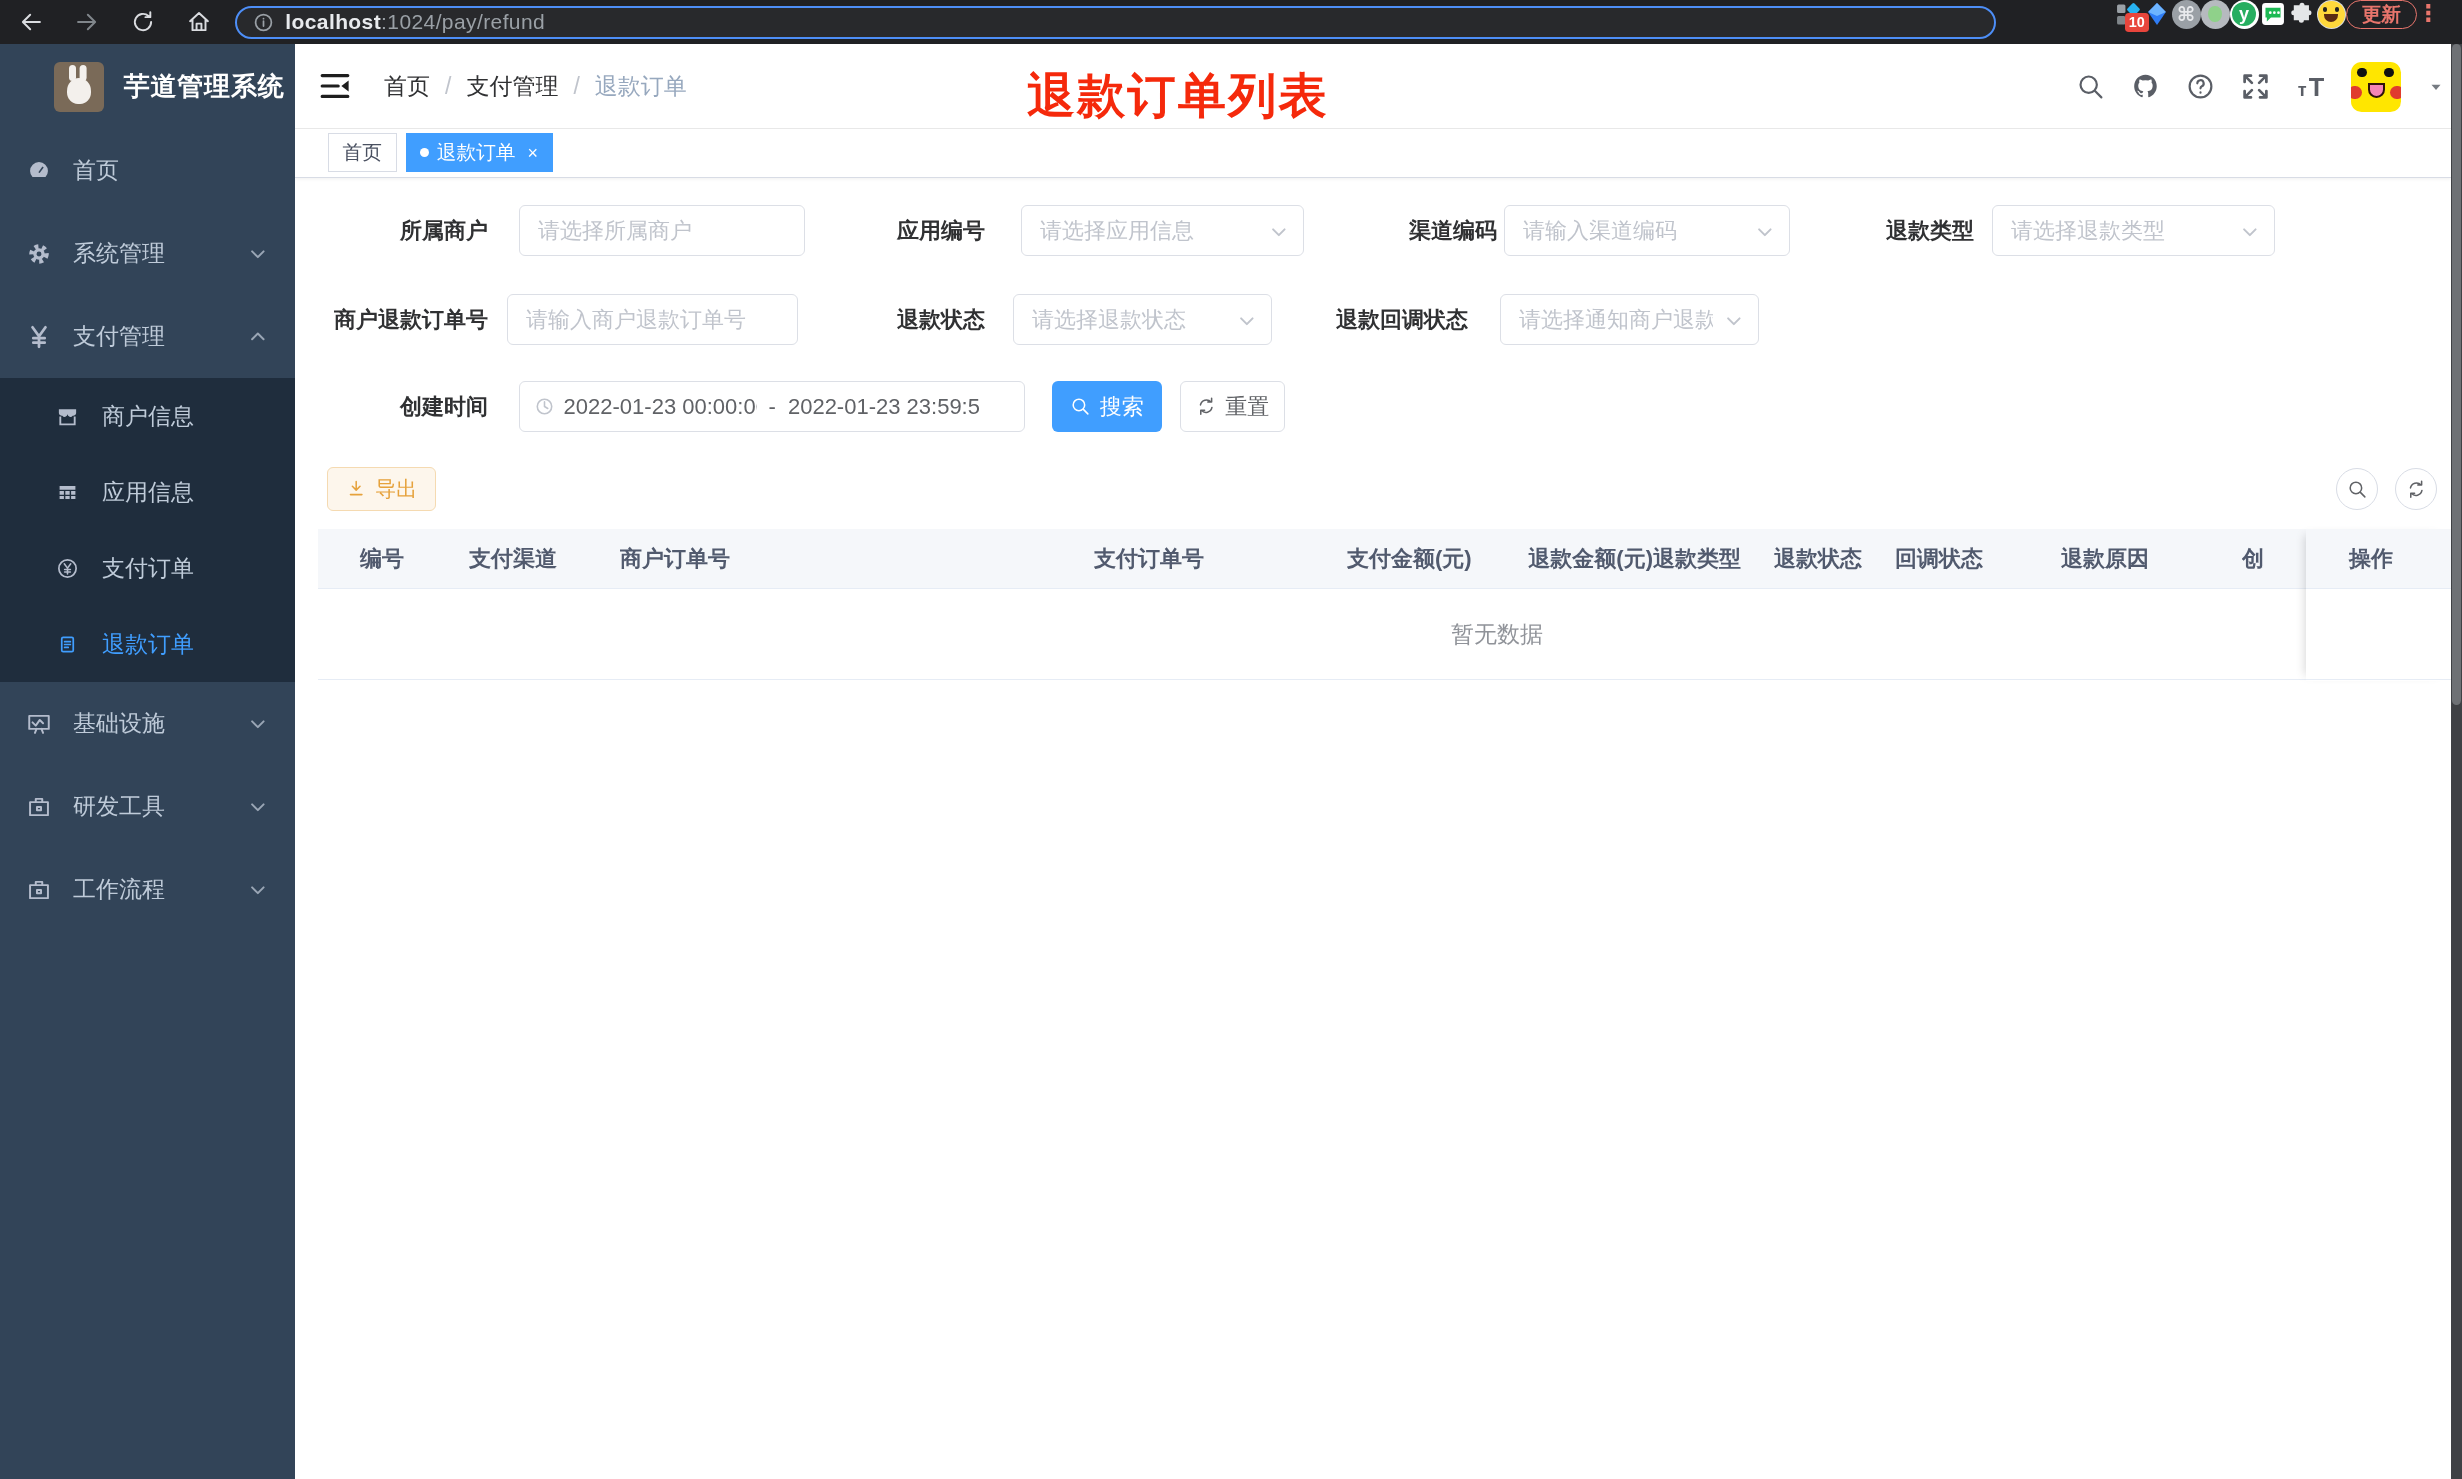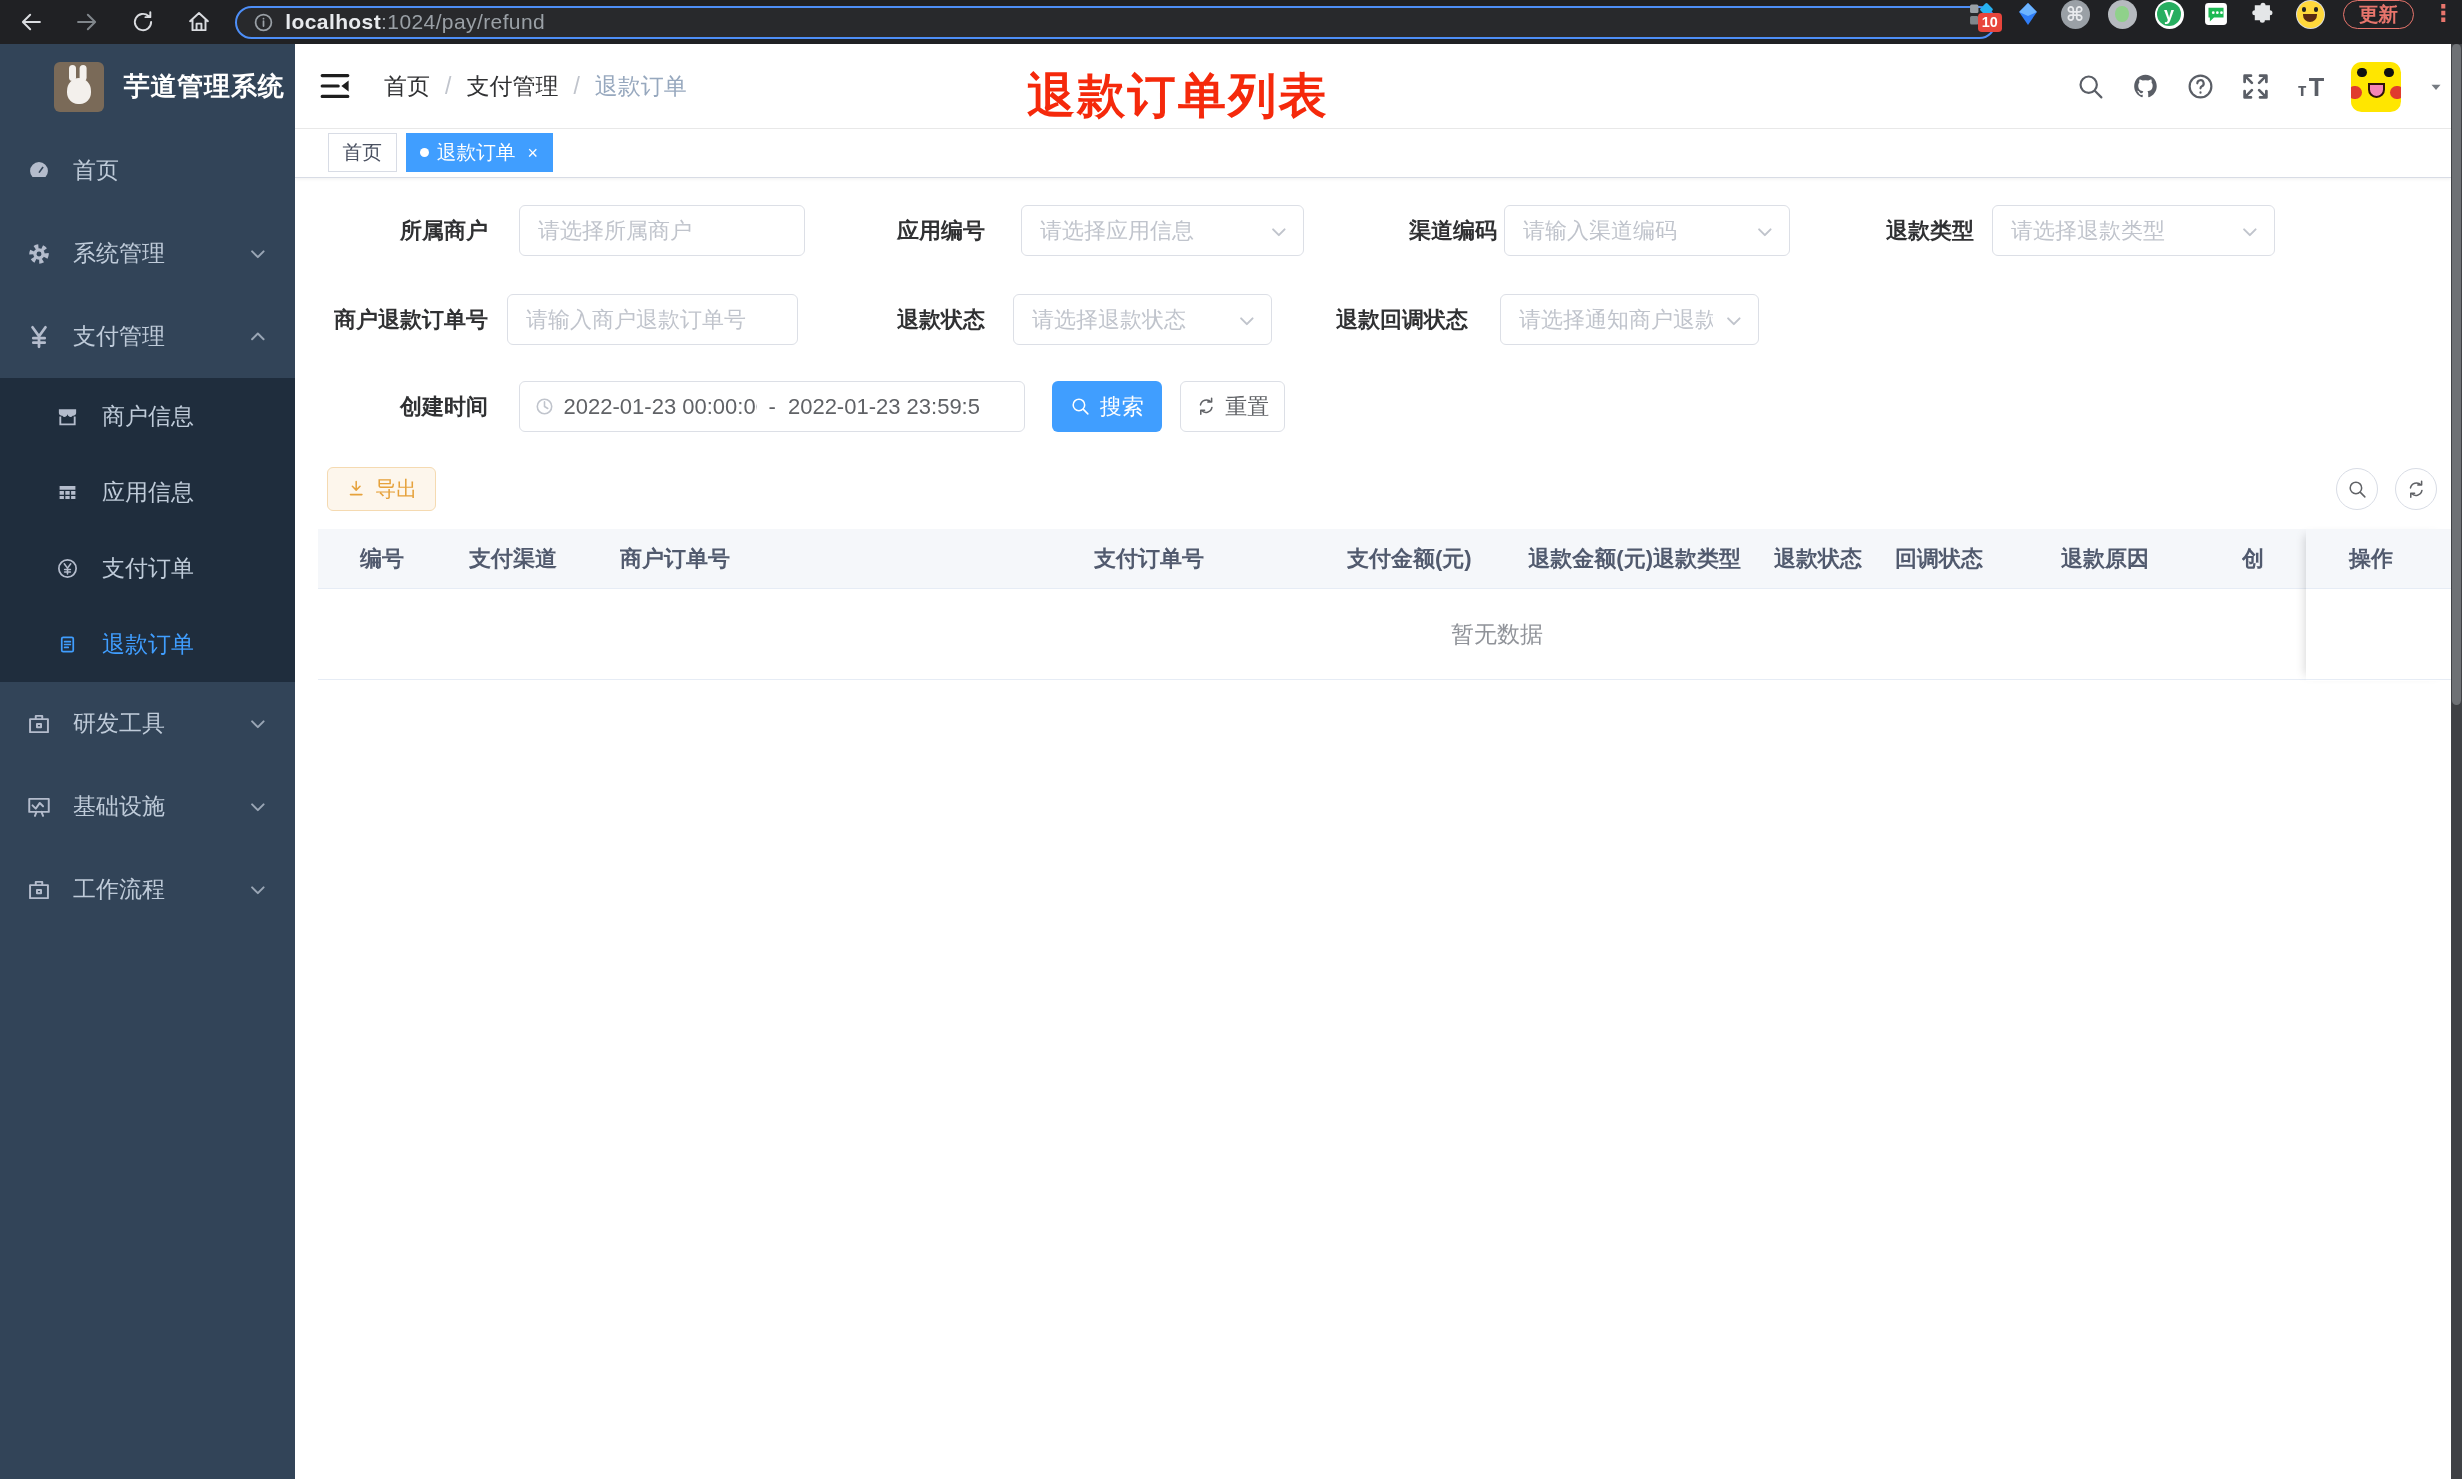--- a/index.html
+++ b/index.html
@@ -12,21 +12,21 @@
   .browser { position:absolute; left:0; top:0; width:100%; height:44px; background:#202124; display:flex; align-items:center; z-index:50; }
   .bnav { display:flex; align-items:center; gap:30px; padding:0 19.7px 0 18px; }
   .bnav .bic { width:26px; height:26px; color:#dadce0; cursor:pointer; }
   .bnav .dim { color:#80868b; }
   .urlbar { position:relative; height:33px; width:1761px; margin-left:3px; background:#28292c; border:2.3px solid #4d8ef7; border-radius:18px; display:flex; align-items:center; padding:0 15px; }
   .urlbar .info { width:23px; height:23px; color:#9aa0a6; margin-right:10.6px; }
   .url-text { font-size:21px; letter-spacing:0.4px; white-space:nowrap; }
   .url-host { color:#e8eaed; font-weight:700; }
   .url-rest { color:#9aa0a6; }
   .url-right { margin-left:auto; display:flex; align-items:center; gap:19.7px; color:#dadce0; }
-  .exts { position:absolute; right:7px; top:0; height:28px; display:flex; align-items:center; gap:18px; }
+  .exts { position:absolute; right:22px; top:0; height:28px; display:flex; align-items:center; }
   .ext { position:relative; width:29px; height:29px; display:flex; align-items:center; justify-content:center; }
   .ext-badge { position:absolute; right:-6px; bottom:-3px; background:#e8453c; color:#fff; font-size:14.4px; line-height:1; padding:2.3px 3.8px; border-radius:3.8px; font-weight:700; }
   .circle-ext { border-radius:50%; }
   .update-btn { height:29px; padding:0 15px; border:1.9px solid #e8756c; border-radius:15px; color:#e8756c; font-size:19.7px; font-weight:700; display:flex; }
   .dots { color:#e8756c; font-size:23px; font-weight:700; letter-spacing:0; line-height:7.6px; text-align:center; }
   .emoji-face { width:27px; height:27px; border-radius:50%; background:#ffd83b; position:relative; }
   .emoji-face::before { content:""; position:absolute; left:5.3px; top:6.8px; width:4.5px; height:4.5px; border-radius:50%; background:#222; box-shadow:12px 0 0 #222; }
   .emoji-face::after { content:""; position:absolute; left:6.8px; top:13.6px; width:13.6px; height:8.3px; border-radius:0 0 13.6px 13.6px; background:#5b2b12; }
 
   
@@ -241,32 +241,32 @@
         </div>
         <div class="s-item active">
           <svg class="mi" viewBox="0 0 32 32">
               <path class="ic" d="M10 6 h12 a2 2 0 0 1 2 2 v16 a2 2 0 0 1 -2 2 h-12 a2 2 0 0 1 -2 -2 V8 a2 2 0 0 1 2 -2 z M12 12 h8 M12 16 h8 M12 20 h5"></path>
             </svg>
           <span>退款订单</span>
         </div>
       </div>
       <div class="m-item">
         <svg class="mi" viewBox="0 0 32 32">
-            <path class="ic" d="M5 10 h22 v16 h-22 z M12 10 V6 h8 v4 M13.5 16 h5 v4 h-5 z"></path>
-          </svg>
-        <span>研发工具</span>
+            <path class="ic" d="M4 6 h24 v16 h-24 z M8 14 l4 4 5-7 4 4 M13 22 l-2 5 M19 22 l2 5"></path>
+          </svg>
+        <span>基础设施</span>
         <svg class="m-arrow" viewBox="0 0 24 24">
             <path class="ic" d="M5 9 l7 7 7-7"></path>
           </svg>
       </div>
       <div class="m-item">
         <svg class="mi" viewBox="0 0 32 32">
-            <path class="ic" d="M4 6 h24 v16 h-24 z M8 14 l4 4 5-7 4 4 M13 22 l-2 5 M19 22 l2 5"></path>
-          </svg>
-        <span>基础设施</span>
+            <path class="ic" d="M5 10 h22 v16 h-22 z M12 10 V6 h8 v4 M13.5 16 h5 v4 h-5 z"></path>
+          </svg>
+        <span>研发工具</span>
         <svg class="m-arrow" viewBox="0 0 24 24">
             <path class="ic" d="M5 9 l7 7 7-7"></path>
           </svg>
       </div>
       <div class="m-item">
         <svg class="mi" viewBox="0 0 32 32">
             <path class="ic" d="M5 10 h22 v16 h-22 z M12 10 V6 h8 v4 M13.5 16 h5 v4 h-5 z"></path>
           </svg>
         <span>工作流程</span>
         <svg class="m-arrow" viewBox="0 0 24 24">

